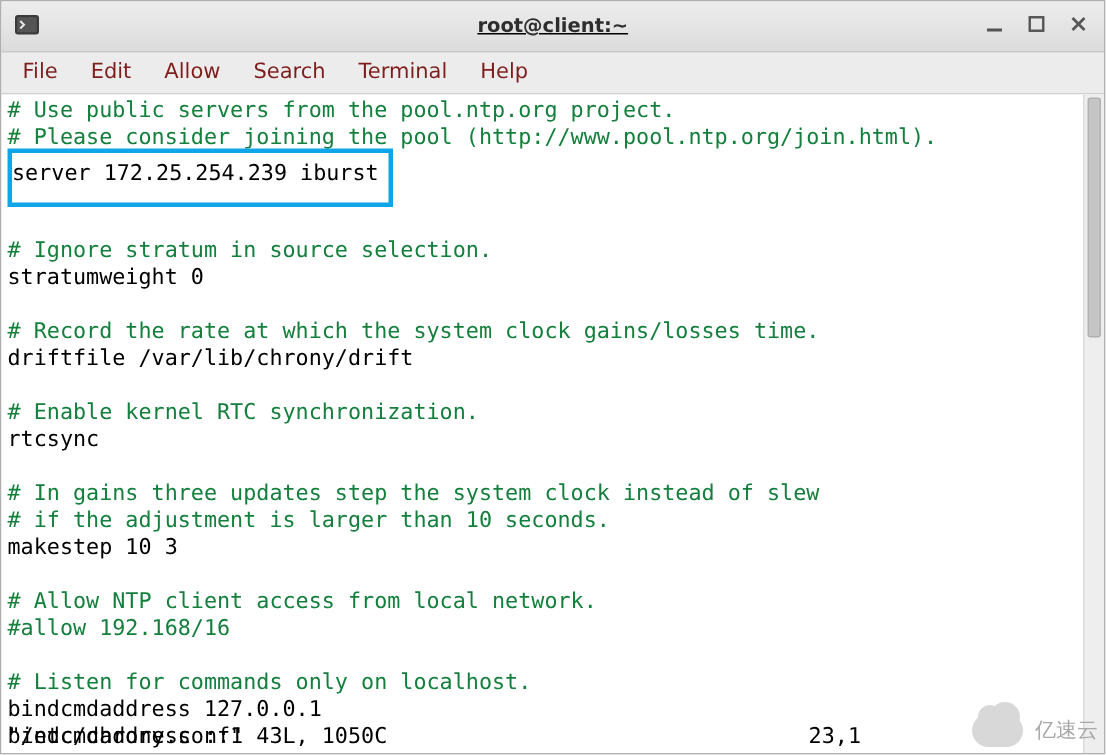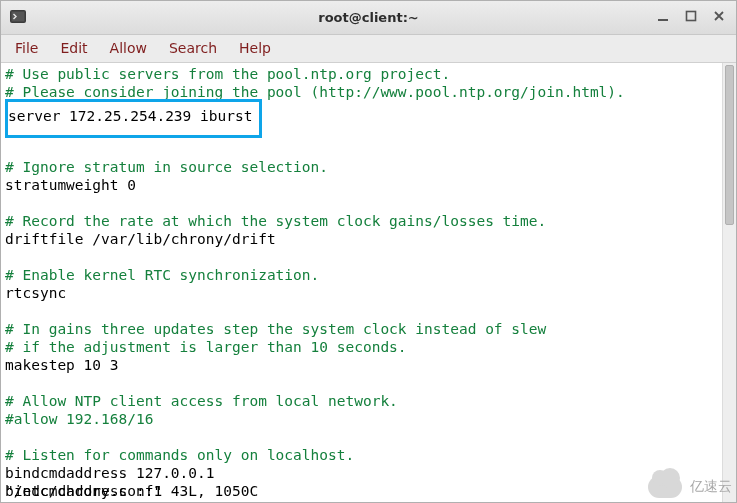--- a/index.html
+++ b/index.html
@@ -12,20 +12,21 @@
     position: relative;
   }
   .titlebar {
     height: 36px;
     background: linear-gradient(#ededed, #dcdcdc);
     border-bottom: 1px solid #c8c8c8;
     display: flex; align-items: center; justify-content: center;
     position: relative;
     padding: 0 8px;
     user-select: none;
+    text-decoration: underline;
   }
   .titlebar .app-icon {
     position: absolute; left: 8px; top: 7px;
     width: 18px; height: 18px;
   }
   .titlebar .title {
     font-size: 13px; font-weight: bold; color: #2d2d2d;
   }
   .titlebar .controls {
     position: absolute; right: 6px; top: 4px;
@@ -142,20 +143,21 @@
           </svg>
       </span>
     </div>
   </div>
 
   <div class="menubar">
     <span class="menu-item">File</span>
     <span class="menu-item">Edit</span>
     <span class="menu-item">Allow</span>
     <span class="menu-item">Search</span>
+    <span class="menu-item">Terminal</span>
     <span class="menu-item">Help</span>
   </div>
 
   <div class="terminal-wrap">
     <div class="terminal"><span class="comment"># Use public servers from the pool.ntp.org project.</span>
 <span class="comment"># Please consider joining the pool (http://www.pool.ntp.org/join.html).</span>
 <span class="boxed"><span class="plain">server 172.25.254.239 iburst</span></span>
 
 <span class="comment"># Ignore stratum in source selection.</span>
 <span class="plain">stratumweight 0</span>
@@ -169,21 +171,21 @@
 <span class="comment"># In gains three updates step the system clock instead of slew</span>
 <span class="comment"># if the adjustment is larger than 10 seconds.</span>
 <span class="plain">makestep 10 3</span>
 
 <span class="comment"># Allow NTP client access from local network.</span>
 <span class="comment">#allow 192.168/16</span>
 
 <span class="comment"># Listen for commands only on localhost.</span>
 <span class="plain">bindcmdaddress 127.0.0.1</span>
 <span class="plain">bindcmdaddress ::1</span>
-<div class="statusline"><span>"/etc/chrony.conf" 43L, 1050C</span></div></div>
+<div class="statusline"><span>"/etc/chrony.conf" 43L, 1050C</span><span style="float:right;padding-right:130px">23,1</span></div></div>
 
     <div class="scrollbar">
       <div class="scrollbar-thumb"></div>
     </div>
 
     <div class="watermark">
       <span class="cloud"></span>
       <span>亿速云</span>
     </div>
   </div>

